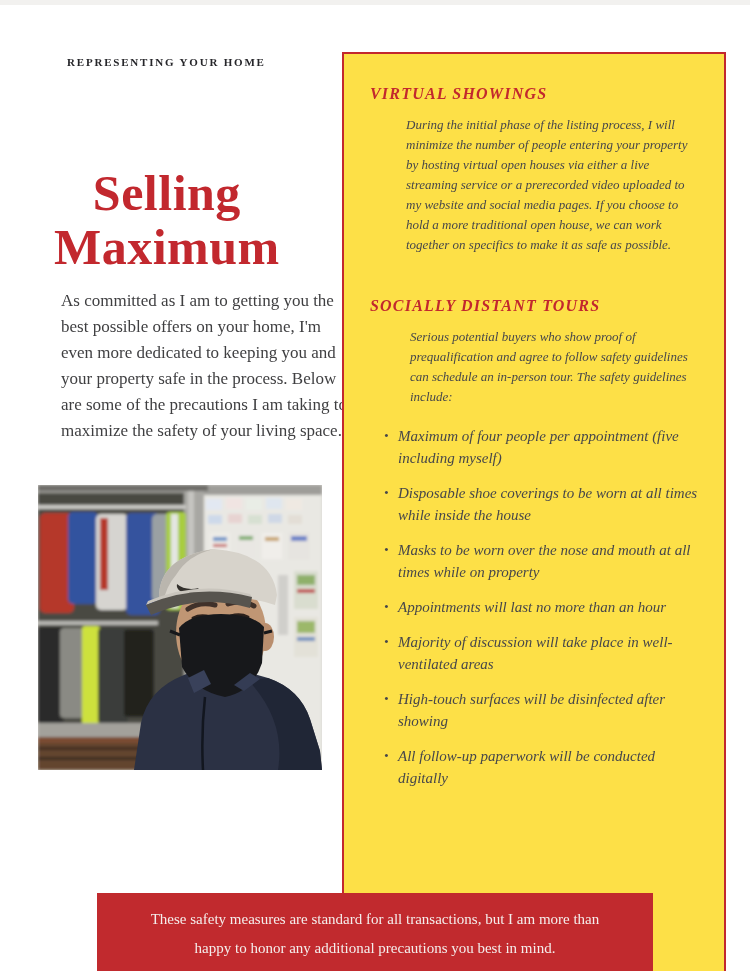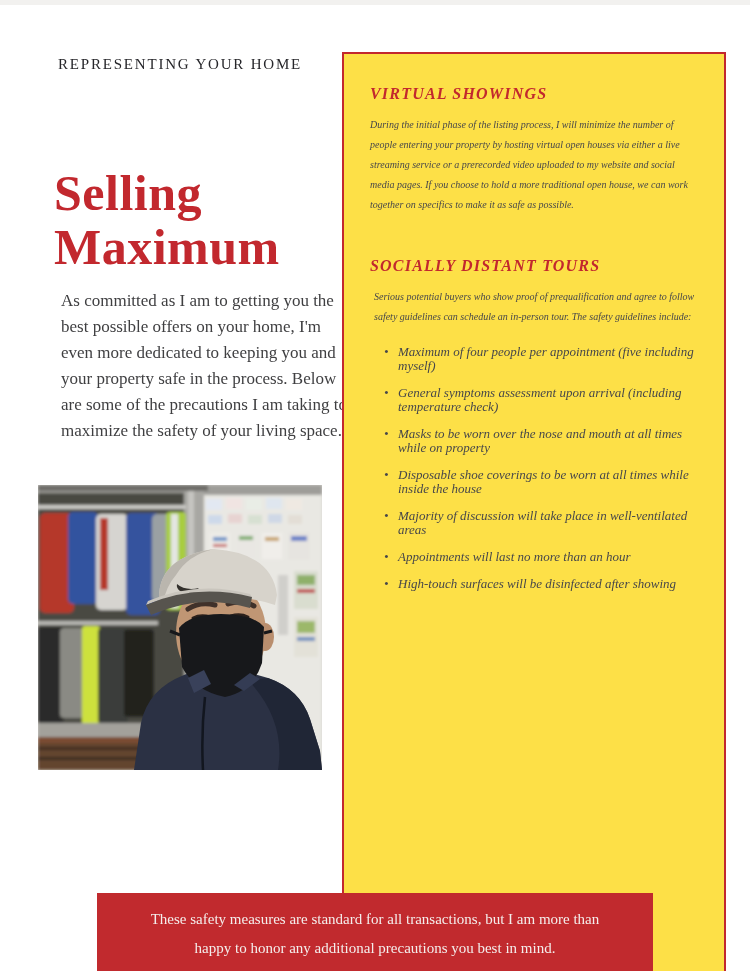--- a/index.html
+++ b/index.html
@@ -15,28 +15,28 @@
     position:relative;
     width:750px;height:971px;
     background:#ffffff;
     overflow:hidden;
     font-family:"Liberation Serif","DejaVu Serif",serif;
   }
   .top-edge{position:absolute;left:0;top:0;width:750px;height:5px;background:#f2f1ef;}
 
   
   .eyebrow{
-    position:absolute;left:58px;top:56px;width:300px;
-    font-size:15px;font-weight:400;letter-spacing:1.8px;
+    position:absolute;left:67px;top:56px;width:300px;
+    font-size:11px;font-weight:700;letter-spacing:1.8px;
     color:var(--text-dark,#26262a);
   }
   .hero-title{
     position:absolute;left:54px;top:166px;
     color:var(--brand-red,#c2282e);
-    font-size:50px;font-weight:700;line-height:54px;letter-spacing:0.5px;
+    font-size:50px;font-weight:700;line-height:54px;letter-spacing:0.5px;text-align:center;
   }
   .hero-title span{display:block;}
   .intro{
     position:absolute;left:61px;top:288px;width:296px;
     font-size:17px;line-height:26px;color:var(--text-body,#3f3f41);
   }
 
   
   .photo{
     position:absolute;left:38px;top:485px;width:284px;height:285px;
@@ -51,31 +51,31 @@
     background:#fde047;
     padding:31px 24px 0 26px;
     font-style:italic;
   }
   .panel h2{
     color:var(--brand-red,#c2282e);
     font-size:16px;font-weight:700;letter-spacing:1.2px;
     margin-bottom:12px;
   }
   .panel p{
-    font-size:10px;line-height:20px;color:var(--panel-body,#47474a);
+    font-size:13px;line-height:20px;color:var(--panel-body,#47474a);margin-left:36px;
   }
   .panel section + section{margin-top:42px;}
   .panel .sec-tours p{padding-left:4px;}
   .bullets{
     list-style:none;margin:18px 0 0 14px;padding:0;
   }
   .bullets li{
     position:relative;
     padding-left:14px;
-    font-size:13px;line-height:14px;color:var(--panel-body,#47474a);
+    font-size:15px;line-height:22px;color:var(--panel-body,#47474a);
     margin-bottom:13px;
     max-width:320px;
   }
   .bullets li::before{
     content:"•";
     position:absolute;left:0;top:0;
     color:var(--panel-body,#47474a);
     font-size:13px;
   }
 
@@ -206,26 +206,26 @@
     <section class="sec-virtual">
       <h2>VIRTUAL SHOWINGS</h2>
       <p>During the initial phase of the listing process, I will minimize the number of people entering your property by hosting virtual open houses via either a live streaming service or a prerecorded video uploaded to my website and social media pages. If you choose to hold a more traditional open house, we can work together on specifics to make it as safe as possible.</p>
     </section>
 
     <section class="sec-tours">
       <h2>SOCIALLY DISTANT TOURS</h2>
       <p>Serious potential buyers who show proof of prequalification and agree to follow safety guidelines can schedule an in-person tour. The safety guidelines include:</p>
       <ul class="bullets">
         <li>Maximum of four people per appointment (five including myself)</li>
-        <li>General symptoms assessment upon arrival (including temperature check)</li>
+        <li>Disposable shoe coverings to be worn at all times while inside the house</li>
         <li>Masks to be worn over the nose and mouth at all times while on property</li>
-        <li>Disposable shoe coverings to be worn at all times while inside the house</li>
+        <li>Appointments will last no more than an hour</li>
         <li>Majority of discussion will take place in well-ventilated areas</li>
-        <li>Appointments will last no more than an hour</li>
         <li>High-touch surfaces will be disinfected after showing</li>
+        <li>All follow-up paperwork will be conducted digitally</li>
       </ul>
     </section>
 
     <section class="sec-contactless">
     </section>
   </div>
 
   <div class="banner">
     <span>These safety measures are standard for all transactions, but I am more than happy to honor any additional precautions you best in mind.</span>
   </div>

